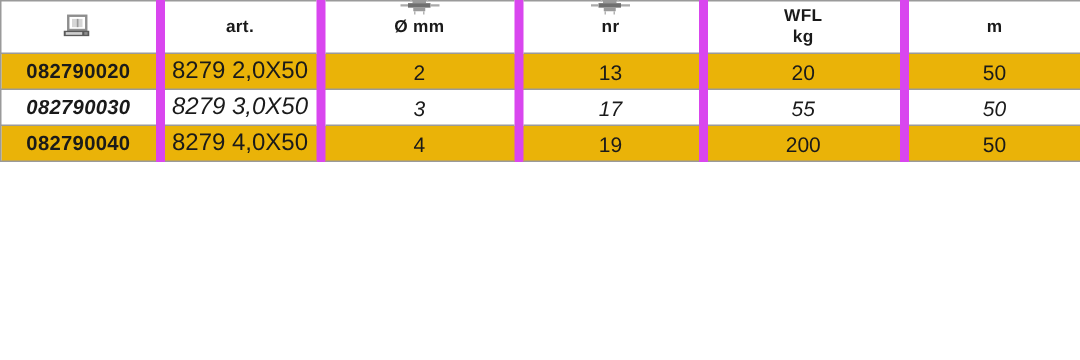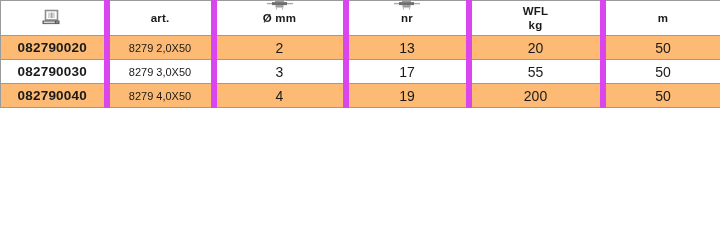--- a/index.html
+++ b/index.html
@@ -80,29 +80,29 @@
   .head-2line {
     display: flex;
     flex-direction: column;
     align-items: center;
     justify-content: center;
     height: 34px;
     gap: 1px;
   }
 
   #product-table tbody tr { height: 24px; }
-  #product-table tbody tr.odd  td { background: #fdba74; }
-  #product-table tbody tr.even td { background: #ffffff; }
+  #product-table tbody tr.odd  td { background: #eab308; }
+  #product-table tbody tr.even td { background: #ffffff; font-style: italic; }
   #product-table tbody td { font-size: 14px; }
   #product-table tbody td.code {
     font-weight: bold;
     font-size: 13.5px;
     letter-spacing: .2px;
   }
-  #product-table tbody td.art { font-size: 11px; }
+  #product-table tbody td.art { font-size: 16px; }
   #product-table tbody tr:last-child td { border-bottom: 1px solid #9a9a9a; }
 </style>
 </head>
 <body>
 
 <table id="product-table">
   <colgroup>
     <col class="c-code">
       <col class="c-art">
       <col class="c-dia">

